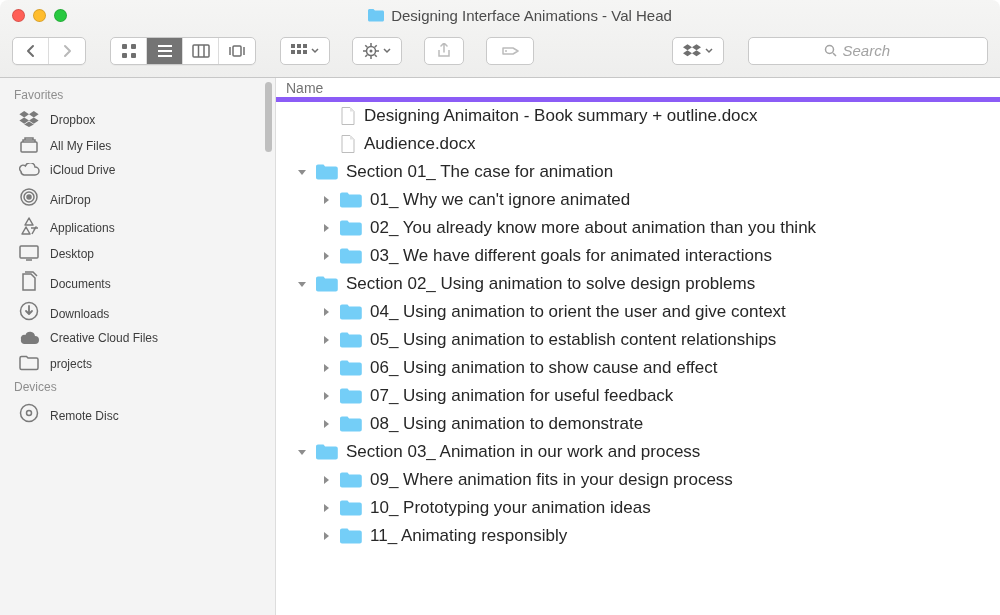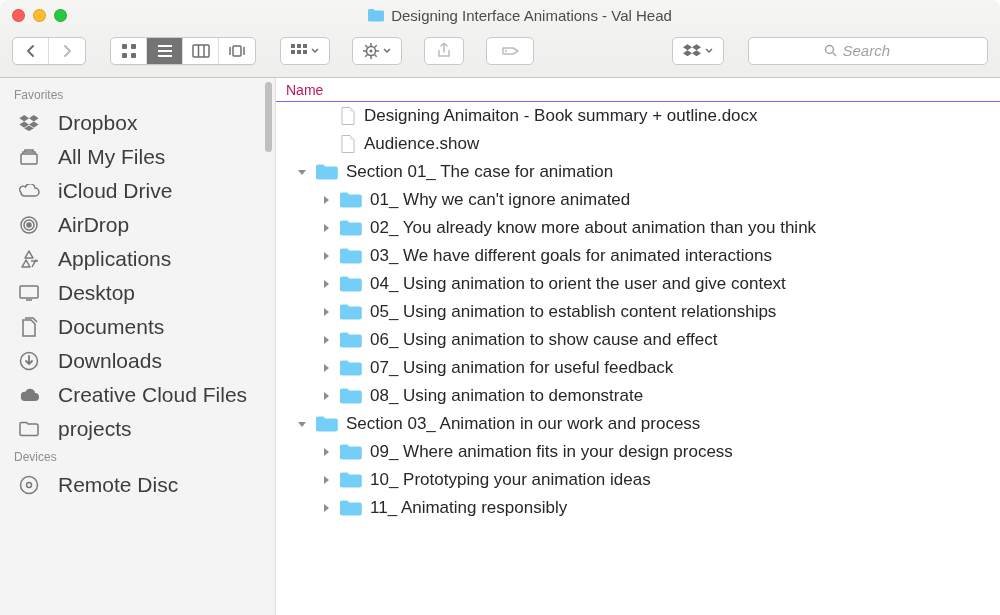--- a/index.html
+++ b/index.html
@@ -118,40 +118,40 @@
     top:4px; right:3px; width:7px; height:70px;
     background:#bfbfbf; border-radius:4px;
   }
   .side-group-label {
     font-size: 12px;
     color: #8e8e8e;
     padding: 4px 0 4px 14px;
   }
   .side-item {
     display: flex;
-    align-items: center;
-    gap: 18px;
+    align-items: flex-end;
+    gap: 10px;
     padding: 5px 0 5px 18px;
-    font-size: 21px;
+    font-size: 12px;
     color: #3d3d3d;
     cursor: default;
   }
   .side-icon { width: 22px; display: flex; align-items:center; justify-content:center; color:#7a7a7a; }
 
   .content {
     flex: 1;
     overflow: hidden;
   }
   .col-header {
     height: 24px;
-    border-bottom: 1px solid #8b5cf6;
+    border-bottom: 5px solid #8b5cf6;
     display: flex;
     align-items: center;
     font-size: 14px;
-    color: #be185d;
+    color: #737373;
     padding-left: 10px;
     font-weight: 500;
   }
   .rows {
     overflow: auto;
   }
   .row {
     display: flex;
     align-items: center;
     height: 28px;
@@ -456,21 +456,21 @@
           </span>
           <span class="label"> Designing Animaiton - Book summary + outline.docx</span>
         </div>
         <div class="row indent-1">
           <span class="disclosure"></span>
           <span class="file-icon">
             <svg width="16" height="20" viewBox="0 0 16 18">
               <use href="#doc-blank"></use>
             </svg>
           </span>
-          <span class="label">Audience.show</span>
+          <span class="label">Audience.docx</span>
         </div>
         <div class="row indent-0">
           <span class="disclosure">
             <svg width="10" height="10" viewBox="0 0 10 10">
               <path d="M1 3 L9 3 L5 8 z" fill="#8d8d8d"></path>
             </svg>
           </span>
           <span class="folder-icon">
             <svg width="22" height="16" viewBox="0 0 20 14">
               <use href="#folder-blue"></use>
@@ -509,20 +509,33 @@
             <svg width="10" height="10" viewBox="0 0 10 10">
               <path d="M3 1 L8 5 L3 9 z" fill="#8d8d8d"></path>
             </svg>
           </span>
           <span class="folder-icon">
             <svg width="22" height="16" viewBox="0 0 20 14">
               <use href="#folder-blue"></use>
             </svg>
           </span>
           <span class="label">03_ We have different goals for animated interactions</span>
+        </div>
+        <div class="row indent-0">
+          <span class="disclosure">
+            <svg width="10" height="10" viewBox="0 0 10 10">
+              <path d="M1 3 L9 3 L5 8 z" fill="#8d8d8d"></path>
+            </svg>
+          </span>
+          <span class="folder-icon">
+            <svg width="22" height="16" viewBox="0 0 20 14">
+              <use href="#folder-blue"></use>
+            </svg>
+          </span>
+          <span class="label">Section 02_ Using animation to solve design problems</span>
         </div>
         <div class="row indent-1">
           <span class="disclosure">
             <svg width="10" height="10" viewBox="0 0 10 10">
               <path d="M3 1 L8 5 L3 9 z" fill="#8d8d8d"></path>
             </svg>
           </span>
           <span class="folder-icon">
             <svg width="22" height="16" viewBox="0 0 20 14">
               <use href="#folder-blue"></use>

